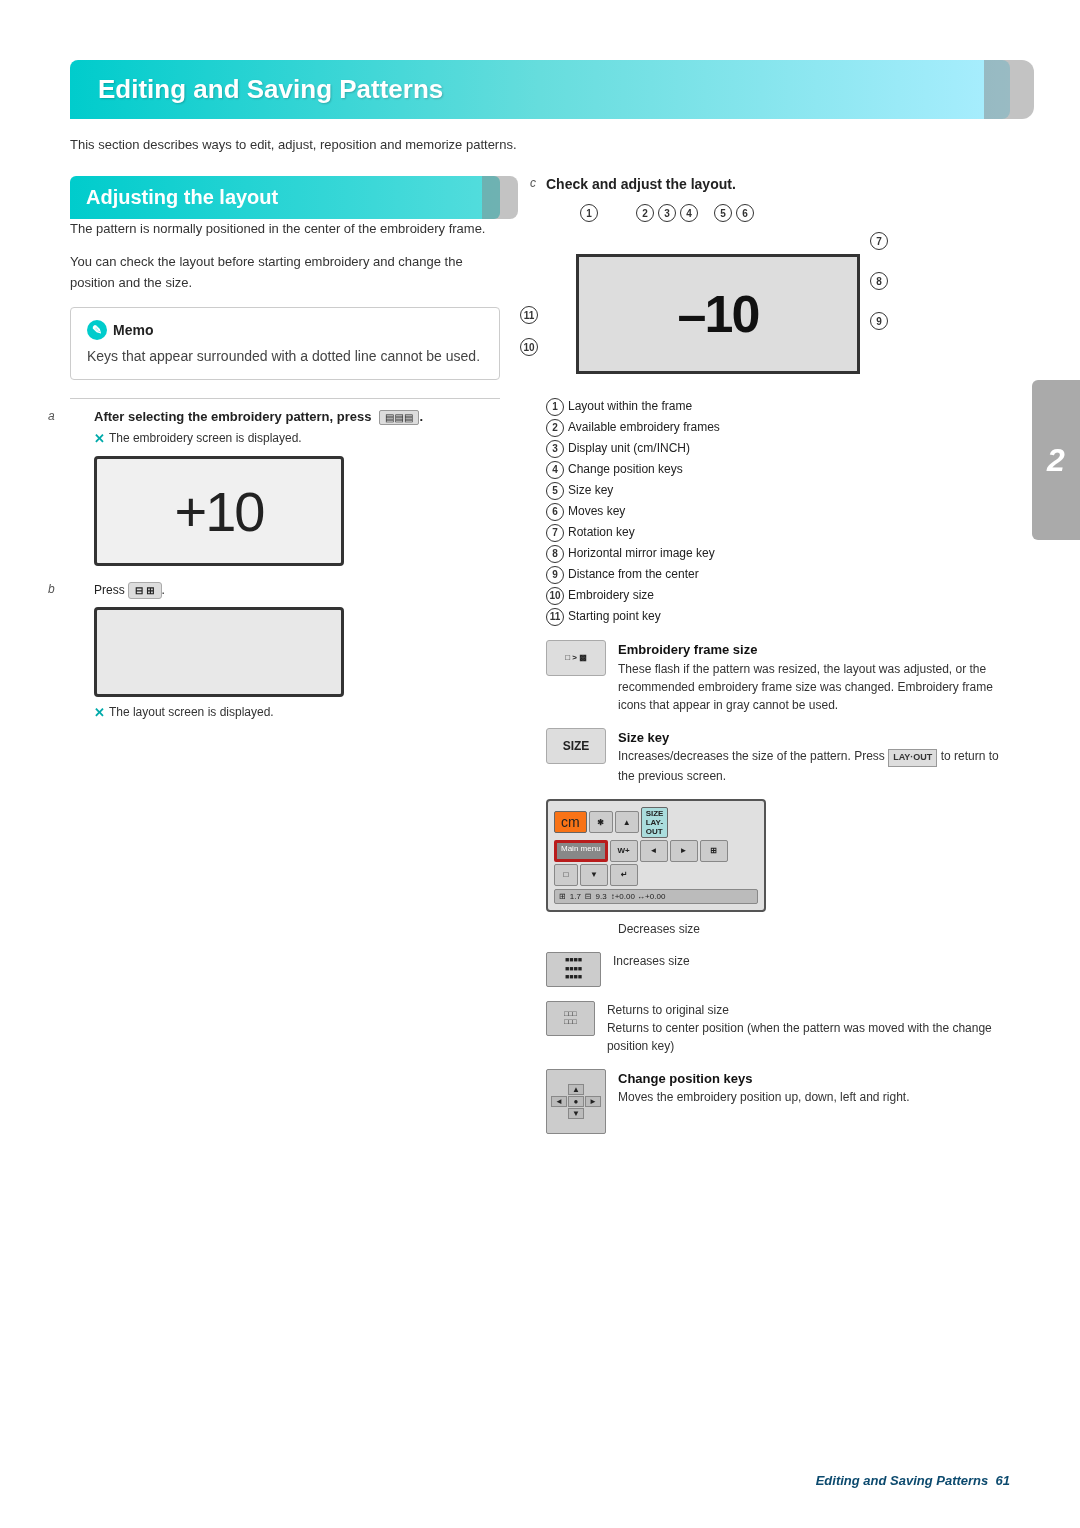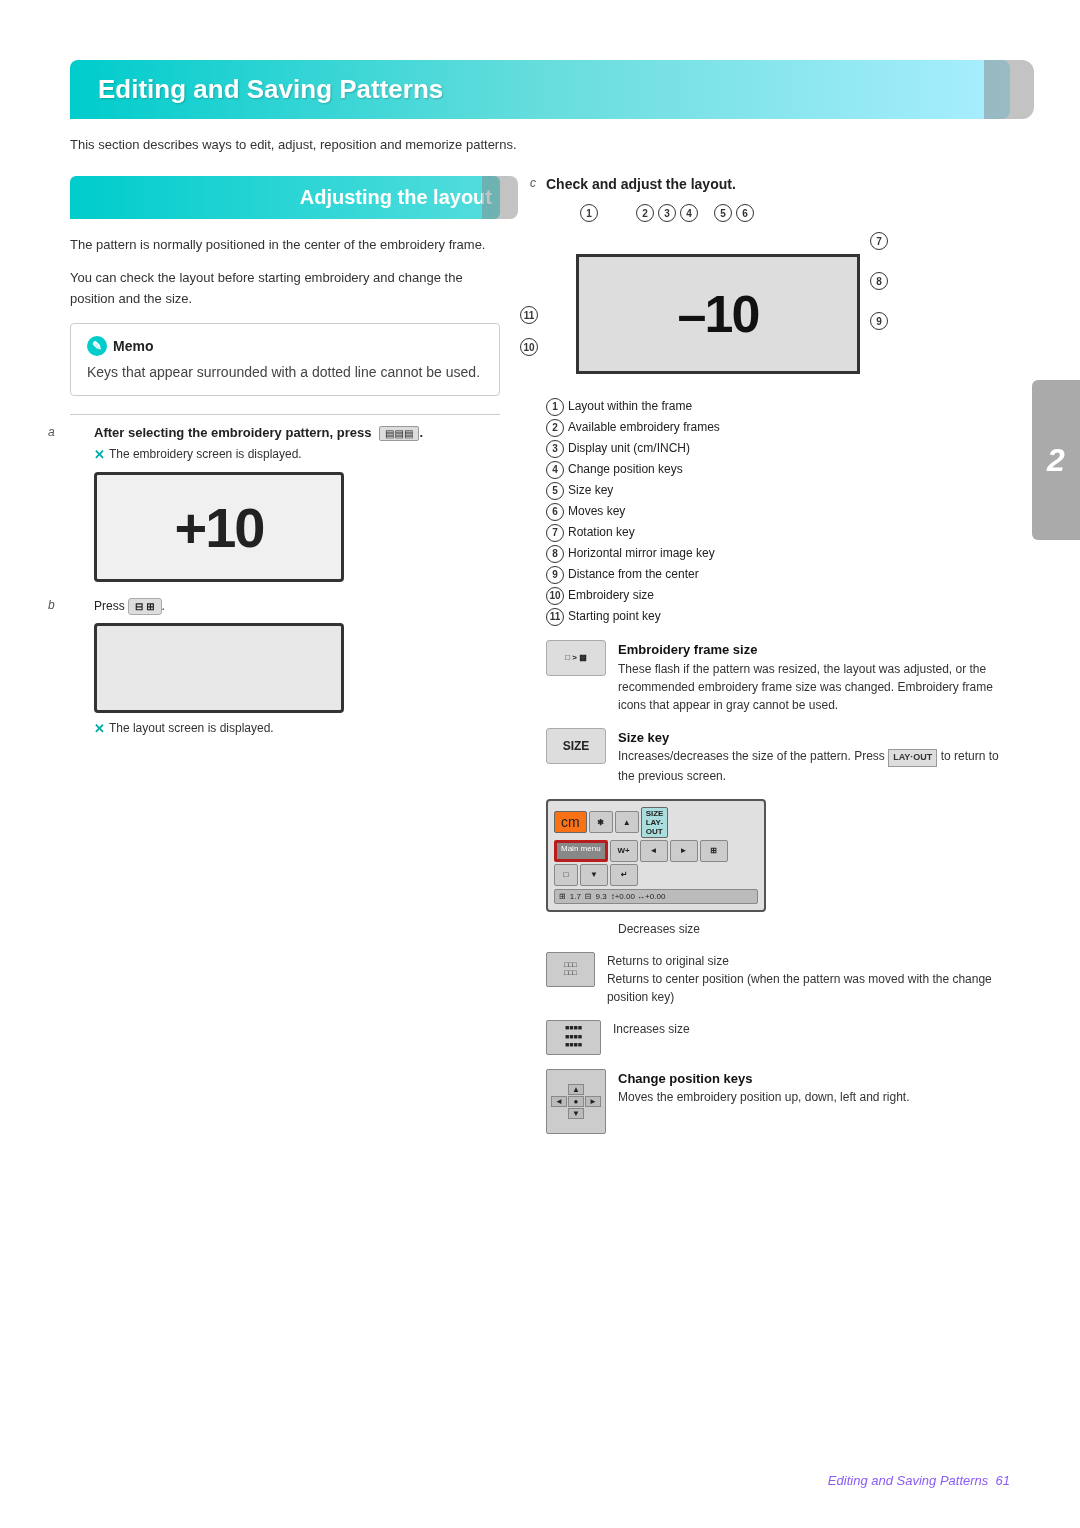--- a/index.html
+++ b/index.html
@@ -81,26 +81,24 @@
       flex-shrink: 0;
     }
     .col-right {
       flex: 1;
     }
 
     
     .subsection-header {
       background: linear-gradient(to right, #00cccc, #55dddd);
       border-radius: 6px 6px 6px 0;
-      padding: 10px 8px;
-      margin-bottom: 16px;
+      padding: 10px 16px;
       position: relative;
       display: inline-block;
       width: 100%;
-      text-align: right;
     }
     .subsection-header-title {
       color: #fff;
       font-size: 20px;
       font-weight: bold;
     }
     .subsection-header::after {
       content: '';
       position: absolute;
       right: -18px;
@@ -182,21 +180,21 @@
       height: 110px;
       display: flex;
       align-items: center;
       justify-content: center;
       margin: 10px 0;
       position: relative;
       overflow: hidden;
     }
     .screen-display-text {
       font-size: 56px;
-      font-weight: bold;
+      font-weight: normal;
       color: #222;
       letter-spacing: -2px;
     }
 
     .press-label {
       font-size: 12px;
       margin: 8px 0 4px 0;
     }
     .press-icon {
       display: inline-block;
@@ -371,21 +369,22 @@
       flex-shrink: 0;
     }
 
     
     .footer {
       position: absolute;
       bottom: 40px;
       right: 70px;
       font-size: 13px;
       font-style: italic;
-      color: #8b5cf6;
+      color: #0c4a6e;
+      font-weight: bold;
     }
 
     hr.divider {
       border: none;
       border-top: 1px solid #ccc;
       margin: 10px 0;
     }
 
     .step-block {
       margin-bottom: 14px;
@@ -607,33 +606,33 @@
         </div>
       </div>
 
       <div class="info-block" style="margin-top:6px;align-items:flex-end;">
         <div style="width: 60px;"></div>
         <div class="info-text">Decreases size</div>
       </div>
 
       <div class="info-block">
         <div class="size-change-icon" style="font-size:7px; text-align:center; line-height:1.2;">
+          <div>■■■■<br>■■■■<br>■■■■</div>
+        </div>
+        <div class="info-text">Increases size</div>
+      </div>
+
+      <div class="info-block">
+        <div class="size-change-icon" style="font-size:7px; text-align:center; line-height:1.2;">
           <div>□□□<br>□□□</div>
         </div>
         <div class="info-text">
           <span>Returns to original size</span><br>
           <span>Returns to center position (when the pattern was moved with the change position key)</span>
         </div>
-      </div>
-
-      <div class="info-block">
-        <div class="size-change-icon" style="font-size:7px; text-align:center; line-height:1.2;">
-          <div>■■■■<br>■■■■<br>■■■■</div>
-        </div>
-        <div class="info-text">Increases size</div>
       </div>
 
       <div class="info-block">
         <div class="position-keys-icon">
           <div style="display:grid; grid-template-columns: repeat(3,16px); gap:1px; font-size:8px;">
             <div></div>
               <div style="background:#bbb; border:1px solid #888; text-align:center;">▲</div>
               <div></div>
             <div style="background:#bbb; border:1px solid #888; text-align:center;">◄</div>
               <div style="background:#bbb; border:1px solid #888; text-align:center;">●</div>

